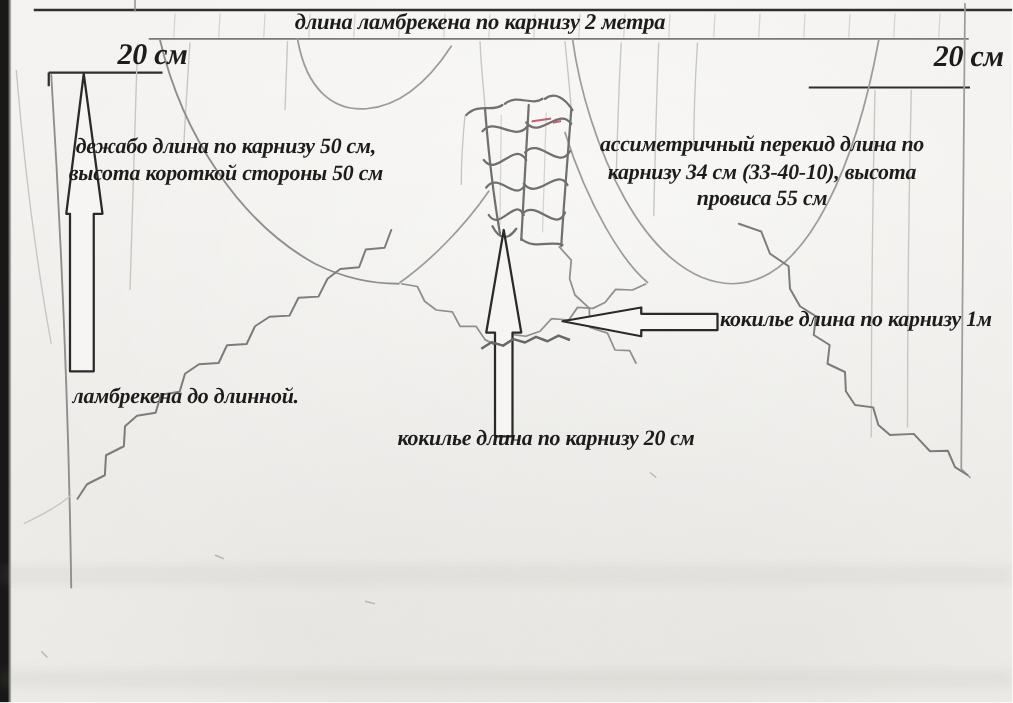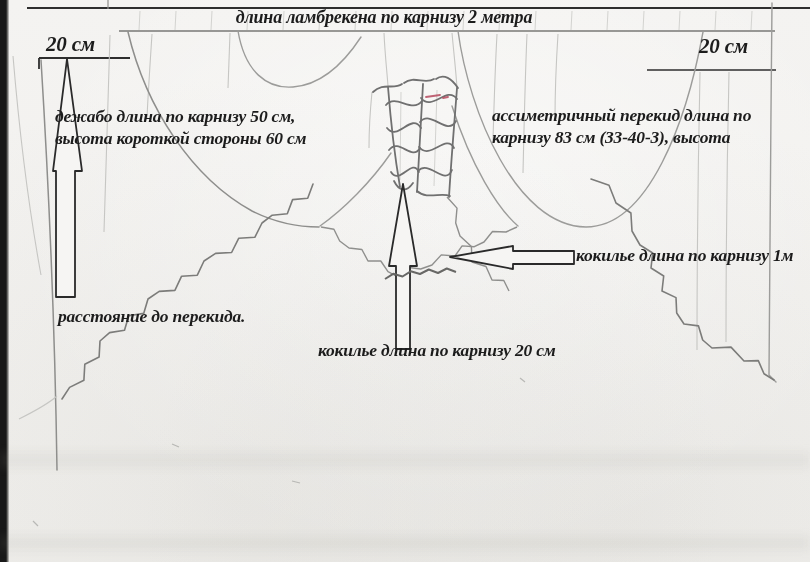--- a/index.html
+++ b/index.html
@@ -18,23 +18,23 @@
     background:linear-gradient(to right, var(--scan-border,#181818) 0 6px, #4a4a48 7px, rgba(70,70,68,.2));
   }
   .streak{position:absolute;left:0;width:810px;filter:blur(4px);pointer-events:none;}
   .streak.s1{top:452px;height:16px;background:rgba(158,156,150,.10);}
   .streak.s2{top:536px;height:14px;background:rgba(150,148,142,.10);}
   .lbl{
     position:absolute;font-style:italic;font-weight:bold;
     color:var(--ink,#1c1c1c);white-space:nowrap;
     font-size:17.5px;line-height:21.5px;letter-spacing:-0.2px;
   }
-  .lbl span{display:block;}
+  .lbl span{display:block;text-align:center;}
   .title{font-size:18px;transform:translateX(-50%);}
-  .meas{font-size:21px;}
+  .meas{font-size:24px;margin-left:48px;}
   
   .band{stroke:#2e2e2e;stroke-width:2;fill:none;}
   .band2{stroke:#787876;stroke-width:1.4;fill:none;}
   .tick{stroke:#8f8f8c;stroke-width:1.2;fill:none;}
   .measline{stroke:var(--measure-line,#2e2e2e);stroke-width:1.8;fill:none;}
   .pencil{stroke:var(--pencil,#9c9c9a);stroke-width:1.4;fill:none;stroke-linecap:round;}
   .pencil-dk{stroke:#8e8e8c;stroke-width:1.5;fill:none;stroke-linecap:round;}
   .faint{stroke:#c6c6c3;stroke-width:1.1;fill:none;}
   .xfaint{stroke:#d3d3d0;stroke-width:1;fill:none;}
   .ruffle{stroke:#707070;stroke-width:1.8;fill:none;stroke-linecap:round;}
@@ -140,32 +140,33 @@
   </svg>
 
   <div class="lbl title" style="left:384px;top:7px;">длина ламбрекена по карнизу 2 метра</div>
 
   <div class="lbl meas" style="left:46px;top:34px;">20 см</div>
 
   <div class="lbl meas" style="left:699px;top:36px;">20 см</div>
 
   <div class="lbl" style="left:55px;top:106px;">
     <span>дежабо длина по карнизу 50 см,</span>
-    <span>высота короткой стороны 60 см</span>
+    <span>высота короткой стороны 50 см</span>
   </div>
 
-  <div class="lbl" style="left:480px;top:105px;margin-left:12px;">
+  <div class="lbl" style="left:480px;top:105px;">
     <span>ассиметричный перекид длина по</span>
-    <span>карнизу 83 см (33-40-3), высота</span>
+    <span>карнизу 34 см (33-40-10), высота</span>
+    <span>провиса 55 см</span>
   </div>
 
   <div class="lbl" style="left:576px;top:245px;">кокилье длина по карнизу 1м</div>
 
   <div class="lbl" style="left:58px;top:306px;">
-    <span>расстояние до перекида.</span>
+    <span>ламбрекена до длинной.</span>
   </div>
 
   <div class="lbl" style="left:318px;top:340px;">кокилье длина по карнизу 20 см</div>
 
   <div class="scan-border"></div>
   <div class="streak s1"></div>
   <div class="streak s2"></div>
 </div>
 
 </body></html>

